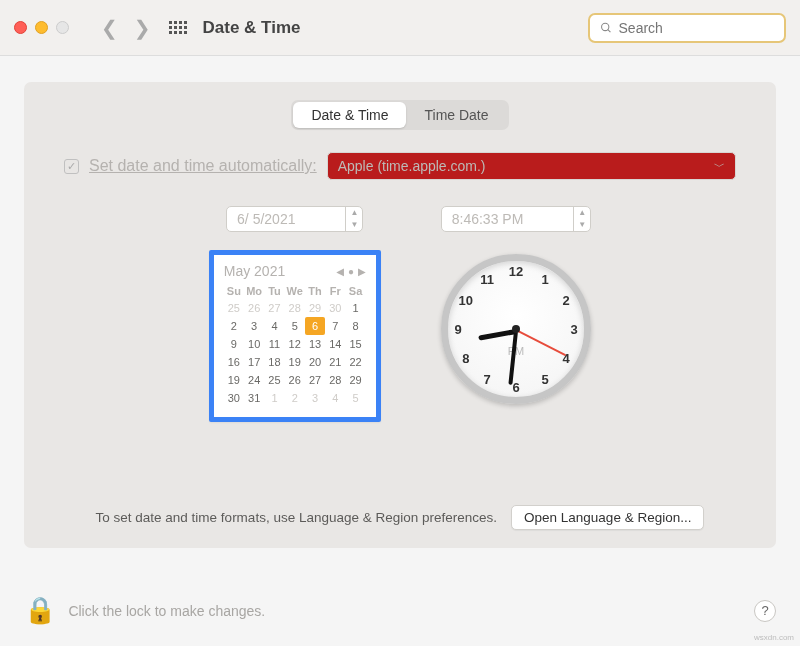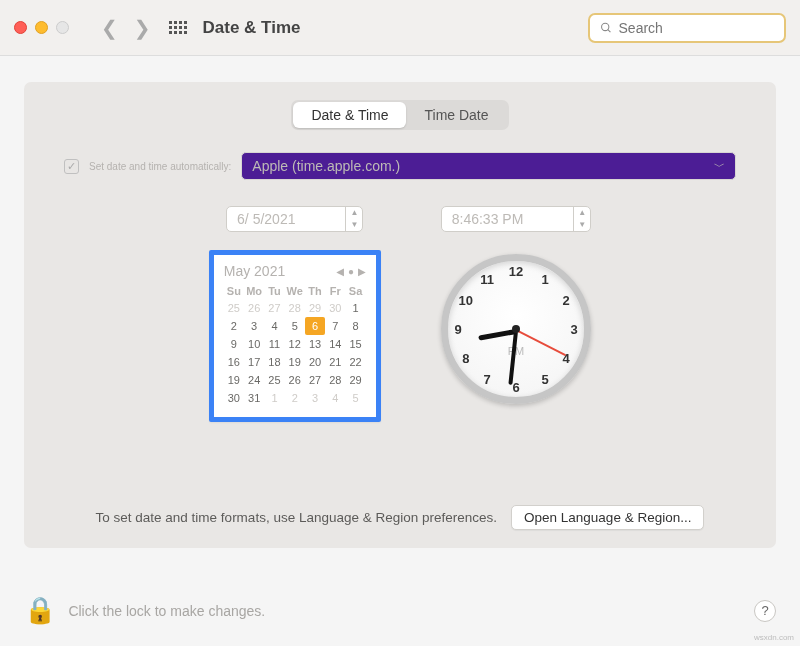--- a/index.html
+++ b/index.html
@@ -20,22 +20,22 @@
     .searchwrap input { border: none; outline: none; font-size: 14px; width: 100%; background: transparent; color: #888; }
     
     .content { padding: 26px 24px 0 24px; }
     .panel { background: #e9e7e5; border-radius: 7px; padding: 18px 22px 18px 22px; height: 466px; position: relative; }
     .tabs { display: flex; justify-content: center; margin-bottom: 22px; }
     .tabgroup { display: flex; background: #dcdad8; border-radius: 7px; padding: 2px; }
     .tab { padding: 5px 18px; font-size: 14px; border-radius: 6px; color: #555; }
     .tab.active { background: #fff; box-shadow: 0 1px 2px rgba(0,0,0,0.15); color: #333; }
     .autorow { display: flex; align-items: center; gap: 10px; margin: 0 18px 26px 18px; }
     .chk { width: 15px; height: 15px; border: 1px solid #c0c0c0; border-radius: 3px; background: #e8e6e4; display: flex; align-items: center; justify-content: center; color: #aaa; font-size: 11px; }
-    .lbl-auto { color: #b5b2af; font-size: 10px; }
-    .serverfield { flex: 1; border: 1px solid #d8d6d3; border-radius: 5px; background: #4c1d95; padding: 5px 10px; color: #bdbab6; font-size: 14px; display: flex; align-items: center; justify-content: space-between; }
+    .lbl-auto { color: #b5b2af; font-size: 16px; text-decoration: underline; }
+    .serverfield { flex: 1; border: 1px solid #d8d6d3; border-radius: 5px; background: #b91c1c; padding: 5px 10px; color: #bdbab6; font-size: 14px; display: flex; align-items: center; justify-content: space-between; }
     .serverfield .chev { color: #bdbab6; font-size: 11px; }
     .cols { display: flex; gap: 60px; padding: 0 10px; justify-content: center; }
     .col { display: flex; flex-direction: column; align-items: center; }
     .stepper-field { display: flex; align-items: center; background: #fff; border: 1px solid #d0cec9; border-radius: 5px; height: 26px; gap: 40px; }
     .stepper-field .val { padding: 0 10px; font-size: 14px; color: #bdbab6; }
     .stepper { border-left: 1px solid #d0cec9; height: 100%; display: flex; flex-direction: column; }
     .stepper div { font-size: 8px; color: #aaa; padding: 0 4px; line-height: 12px; }
     
     .calendar { margin-top: 18px; background: #fff; border: 5px solid #3b82f6; border-radius: 2px; padding: 8px 10px 10px 10px; width: 172px; box-shadow: 0 1px 2px rgba(0,0,0,0.05); }
     .cal-head { display: flex; align-items: center; justify-content: space-between; color: #b5b2af; font-size: 14px; margin-bottom: 4px; }

